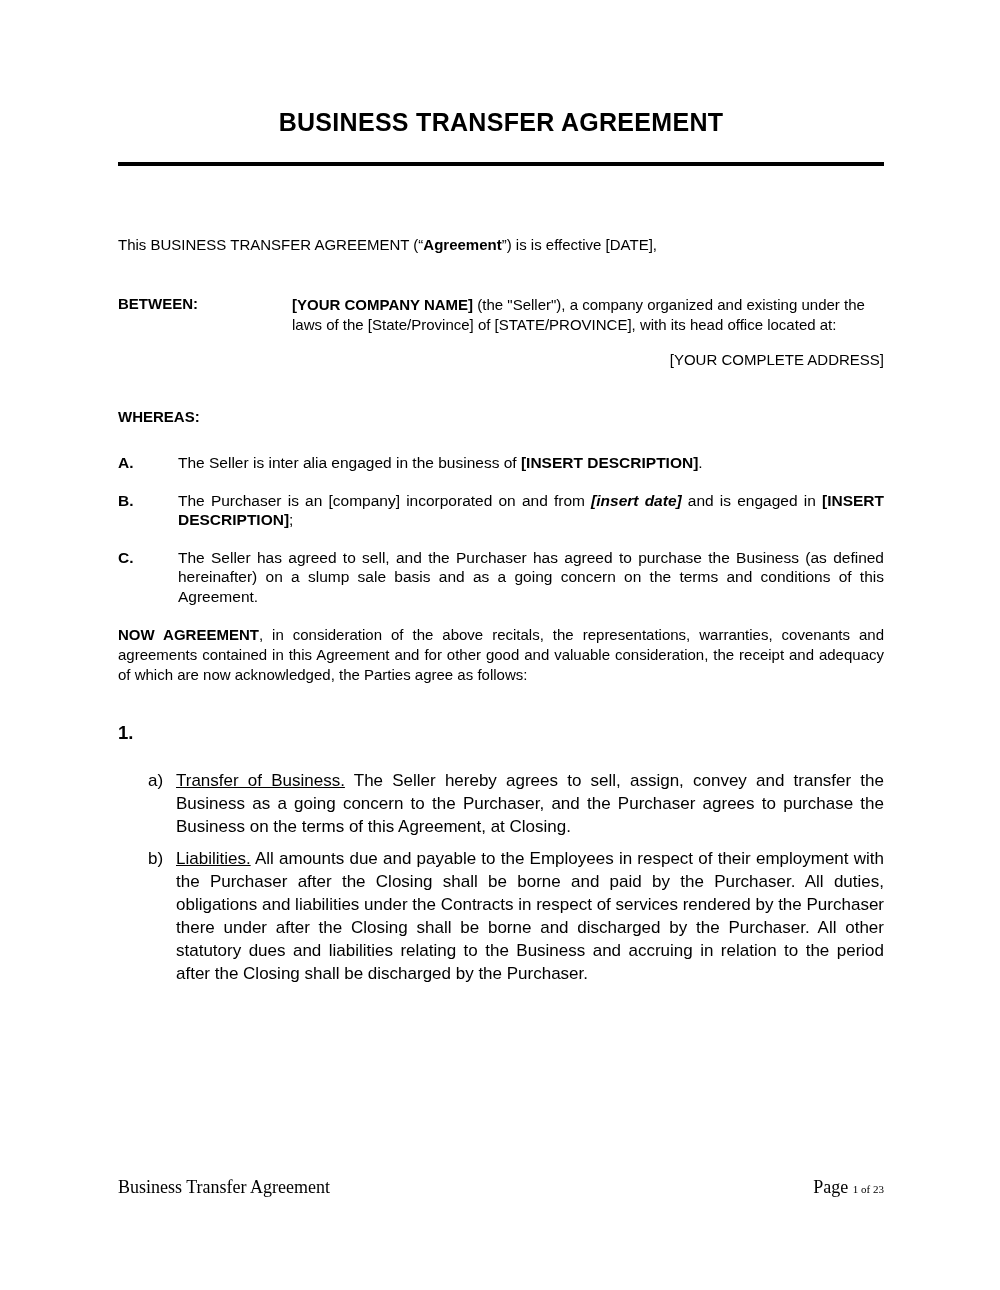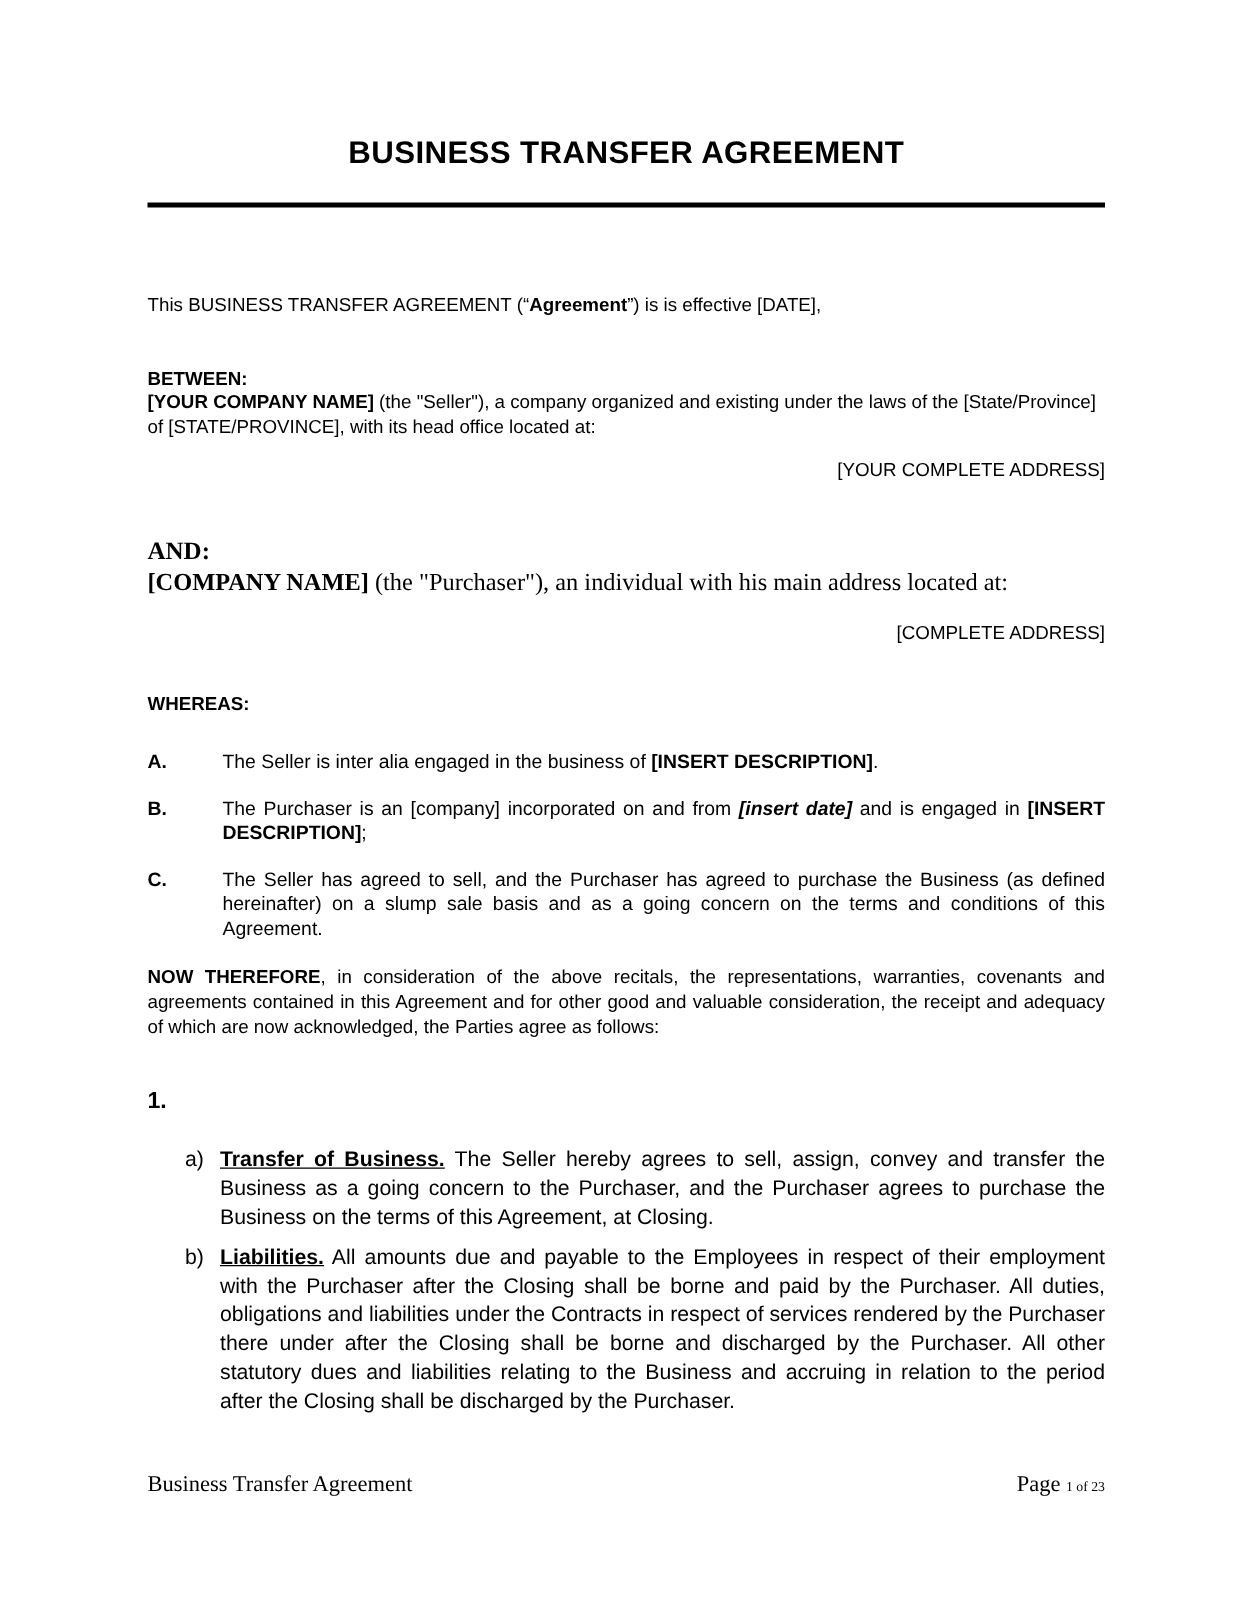--- a/index.html
+++ b/index.html
@@ -17,21 +17,21 @@
   }
   .title {
     font-size: 25px;
     font-weight: bold;
     text-align: center;
     letter-spacing: 0.3px;
     font-family: "Liberation Sans", sans-serif;
   }
   .rule { height: 4px; background: #000; margin-top: 25px; }
   .intro { margin-top: 69px; font-size: 15px; line-height: 20px; }
-  .party-row { display: flex; margin-top: 40px; flex-direction: column; }
+  .party-row { display: flex; margin-top: 40px; }
   .party-label { width: 174px; flex-shrink: 0; font-weight: bold; font-size: 15px; }
   .party-content { flex: 1; font-size: 15px; line-height: 20px; }
   .party-address { margin-top: 15px; text-align: right; }
   .and-row { margin-top: 43px; }
   .and-row .party-label { font-family: "Liberation Serif", serif; font-size: 20px; }
   .and-row .party-content { font-family: "Liberation Serif", serif; font-size: 19.5px; line-height: 28px; }
   .and-row .party-address { font-family: "Liberation Sans", sans-serif; font-size: 15px; line-height: 20px; margin-top: 16px; }
   .parties-note { margin-top: 33px; font-size: 15px; line-height: 20.5px; }
   .whereas { margin-top: 38px; font-size: 15px; font-weight: bold; }
   .recital { display: flex; font-size: 15.5px; line-height: 19.5px; }
@@ -40,21 +40,21 @@
   .rec-label { width: 60px; flex-shrink: 0; font-weight: bold; }
   .rec-text { flex: 1; text-align: justify; }
   .now-therefore { margin-top: 19px; font-size: 15px; line-height: 20px; text-align: justify; }
   .sec-heading { display: flex; margin-top: 37px; font-size: 18.5px; font-weight: bold; }
   .sec-num { width: 34px; flex-shrink: 0; }
   .clause { display: flex; padding-left: 30px; font-size: 17px; line-height: 23px; }
   .clause-a { margin-top: 25px; }
   .clause + .clause { margin-top: 9px; }
   .clause-marker { width: 28px; flex-shrink: 0; }
   .clause-text { flex: 1; text-align: justify; }
-  .u { text-decoration: underline; font-weight: bold; }
+  .u { text-decoration: underline; }
   .bi { font-weight: bold; font-style: italic; }
   .footer {
     position: absolute;
     left: 118px; right: 116px; bottom: 72px;
     display: flex; justify-content: space-between; align-items: baseline;
     font-family: "Liberation Serif", serif;
     font-size: 18px;
   }
   .page-info { font-size: 11px; }
 </style>
@@ -69,47 +69,40 @@
   <p class="intro"><span>This BUSINESS TRANSFER AGREEMENT (“</span><b>Agreement</b><span>”) is is effective [DATE],</span></p>
 
   <div class="party-row">
     <div class="party-label">BETWEEN:</div>
     <div class="party-content">
       <p><b>[YOUR COMPANY NAME]</b><span> (the "Seller"), a company organized and existing under the laws of the [State/Province] of [STATE/PROVINCE], with its head office located at:</span></p>
       <p class="party-address">[YOUR COMPLETE ADDRESS]</p>
     </div>
   </div>
 
-  <div class="party-row and-row">
-    <div class="party-label">AND:</div>
-    <div class="party-content">
-      <p><b>[COMPANY NAME]</b><span> (the "Purchaser"), an individual with his main address located at:</span></p>
-      <p class="party-address">[COMPLETE ADDRESS]</p>
-    </div>
-  </div>
 
 
   <p class="whereas">WHEREAS:</p>
 
   <div class="recital recital-a">
     <div class="rec-label">A.</div>
     <div class="rec-text"><span>The Seller is inter alia engaged in the business of </span><b>[INSERT DESCRIPTION]</b><span>.</span></div>
   </div>
 
   <div class="recital">
     <div class="rec-label">B.</div>
     <div class="rec-text"><span>The Purchaser is an [company] incorporated on and from </span><span class="bi">[insert date]</span><span> and is engaged in </span><b>[INSERT DESCRIPTION]</b><span>;</span></div>
   </div>
 
   <div class="recital">
     <div class="rec-label">C.</div>
     <div class="rec-text">The Seller has agreed to sell, and the Purchaser has agreed to purchase the Business (as defined hereinafter) on a slump sale basis and as a going concern on the terms and conditions of this Agreement.</div>
   </div>
 
-  <p class="now-therefore"><b>NOW THEREFORE</b><span>, in consideration of the above recitals, the representations, warranties, covenants and agreements contained in this Agreement and for other good and valuable consideration, the receipt and adequacy of which are now acknowledged, the Parties agree as follows:</span></p>
+  <p class="now-therefore"><b>NOW AGREEMENT</b><span>, in consideration of the above recitals, the representations, warranties, covenants and agreements contained in this Agreement and for other good and valuable consideration, the receipt and adequacy of which are now acknowledged, the Parties agree as follows:</span></p>
 
   <div class="sec-heading">
     <div class="sec-num">1.</div>
   </div>
 
   <div class="clause clause-a">
     <div class="clause-marker">a)</div>
     <div class="clause-text"><span class="u">Transfer of Business.</span><span> The Seller hereby agrees to sell, assign, convey and transfer the Business as a going concern to the Purchaser, and the Purchaser agrees to purchase the Business on the terms of this Agreement, at Closing.</span></div>
   </div>
 

